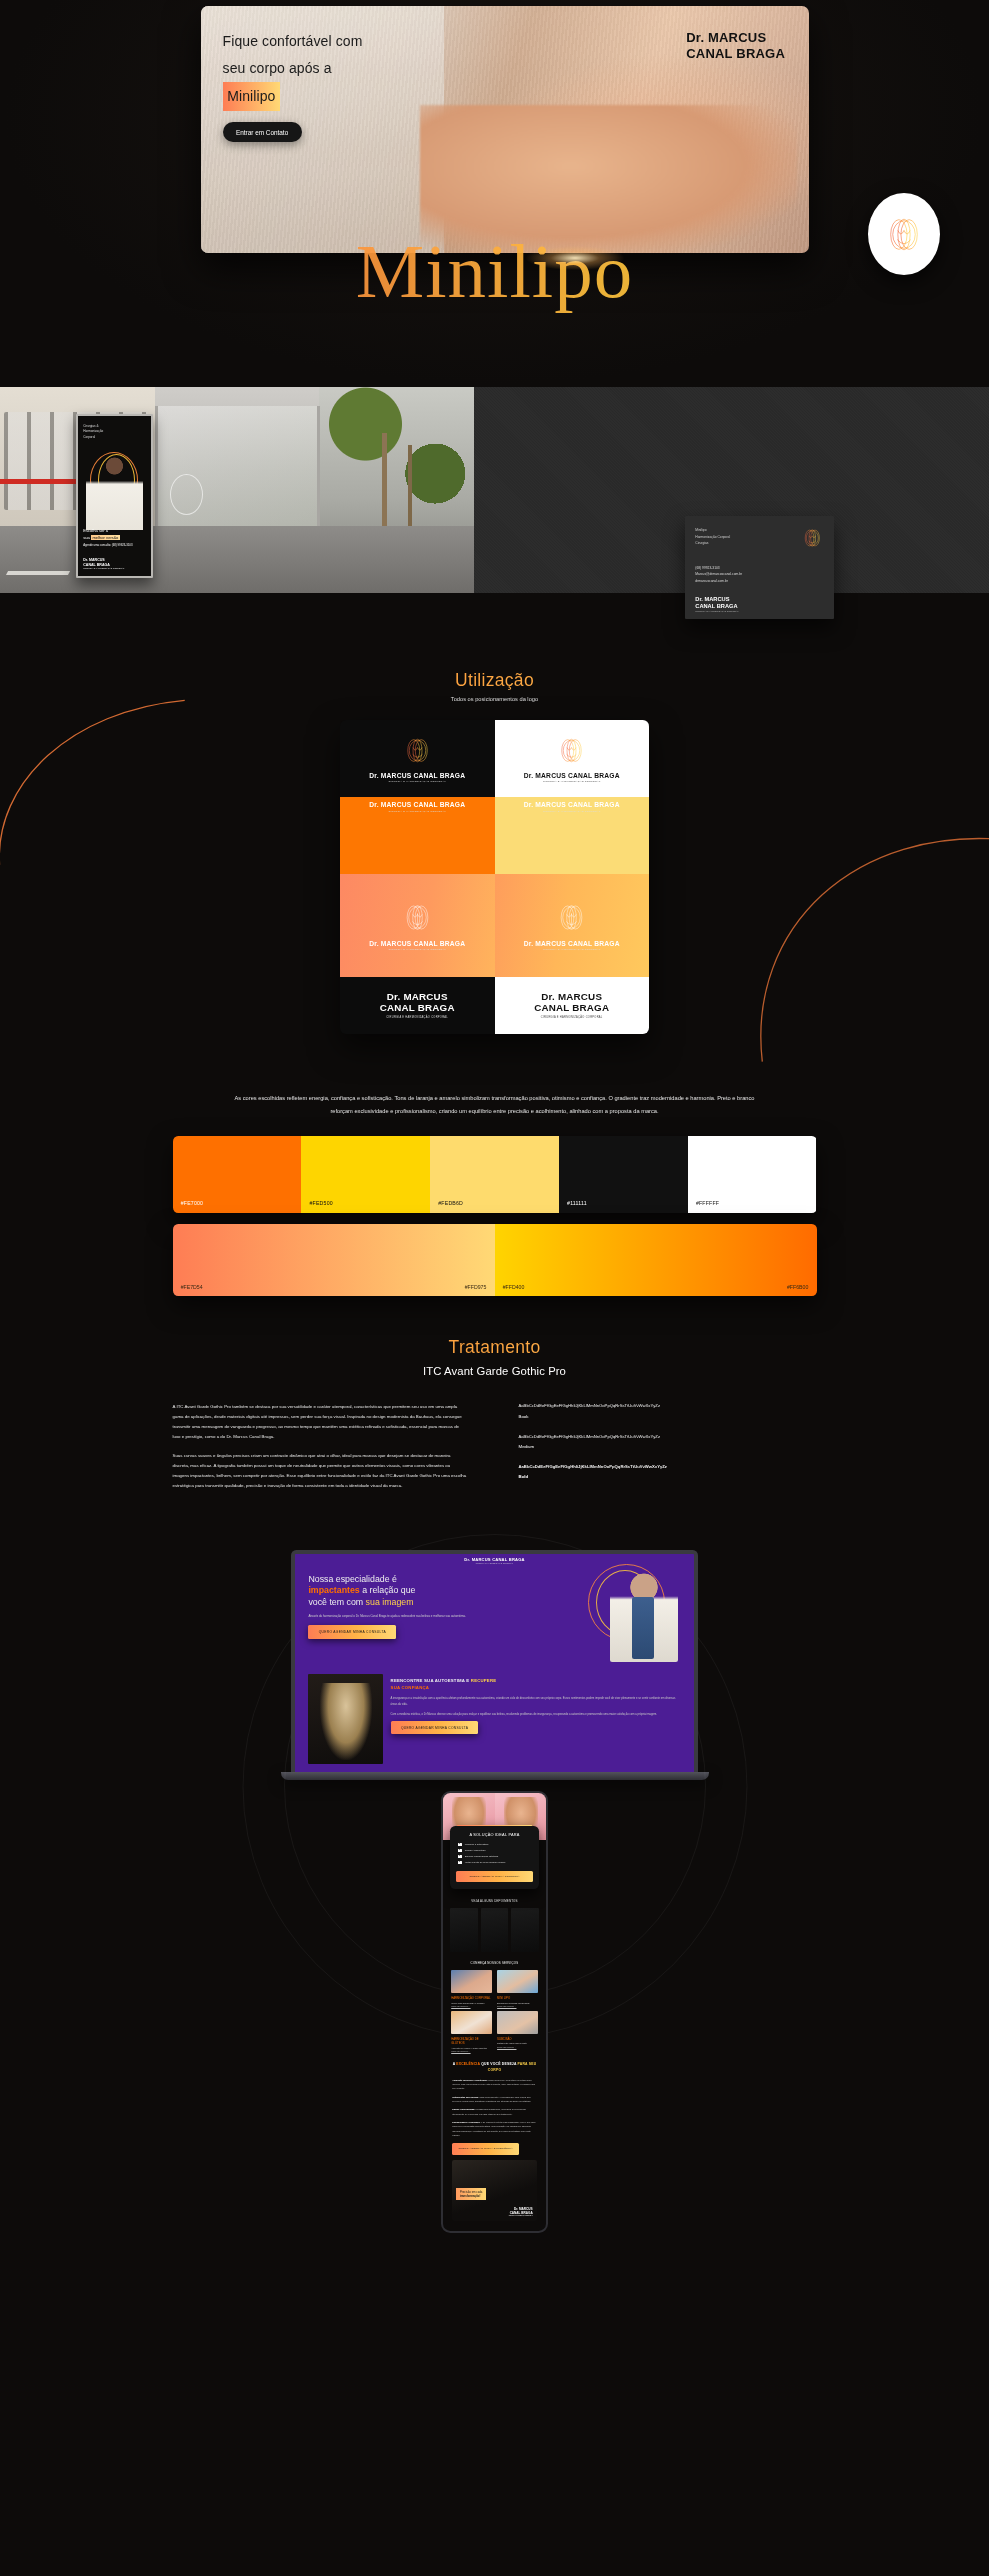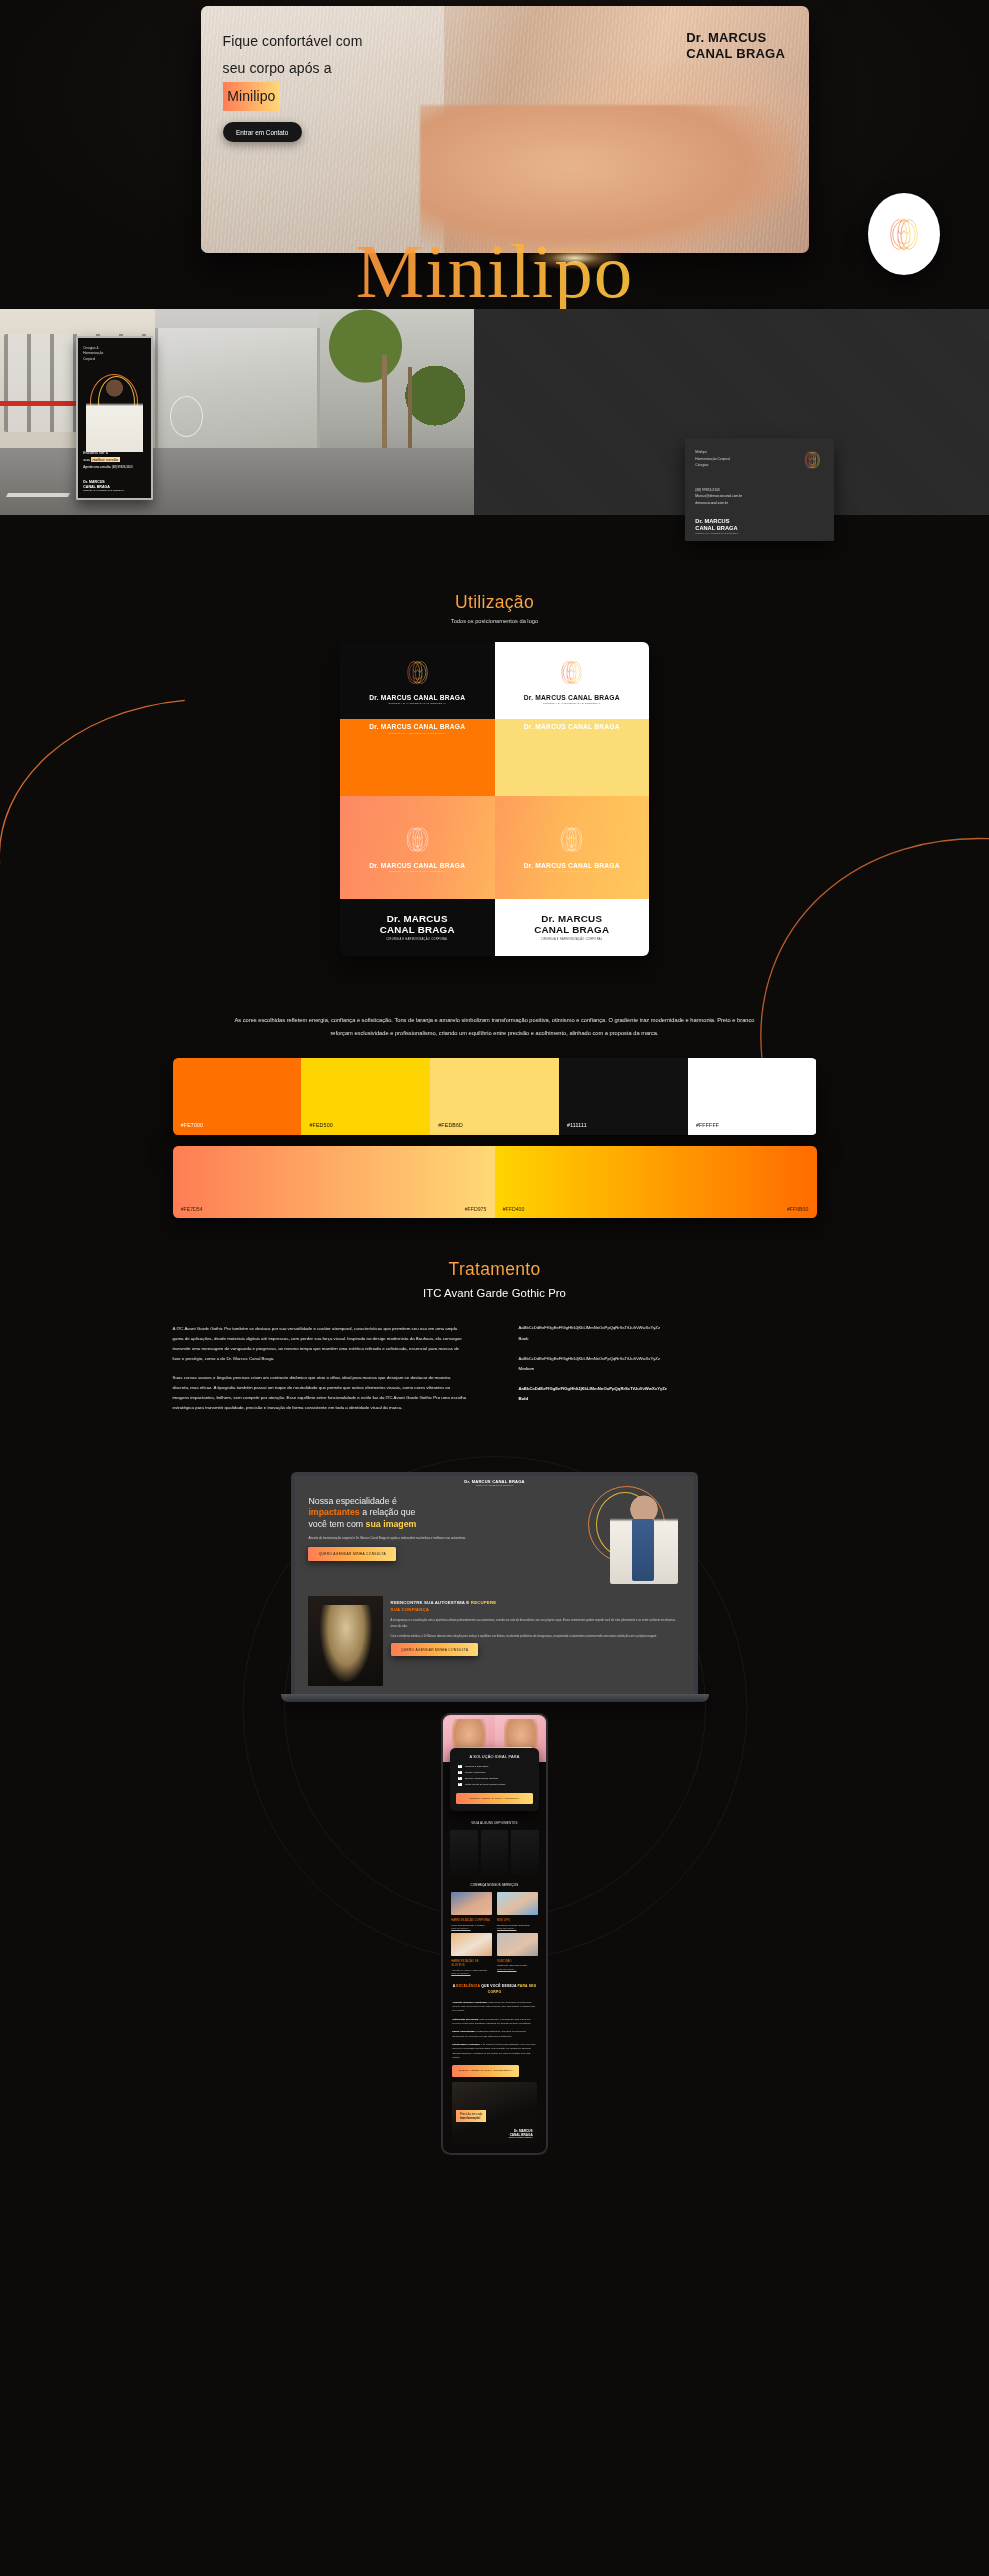--- a/index.html
+++ b/index.html
@@ -8,21 +8,21 @@
     background: #0d0b0a;
     font-family: "Liberation Sans", sans-serif;
     color: #fff;
     overflow-x: hidden;
   }
   .page { position: relative; width: 989px; }
 
   
   .hero {
     position: relative;
-    height: 309px;
+    height: 387px;
     background: radial-gradient(ellipse at 50% 30%, #191411 0%, #0d0b0a 70%);
     overflow: hidden;
   }
   .hero-card {
     position: absolute;
     left: 201px; top: 6.2px;
     width: 608px; height: 247px;
     border-radius: 7.2px;
     overflow: hidden;
     box-shadow: 0 15.5px 36px rgba(0,0,0,.75);
@@ -252,37 +252,37 @@
   .web { padding: 20.6px 0 5.2px; position: relative; }
   .ring-halo {
     position: absolute; left: 50%; top: 20.6px; transform: translateX(-50%);
     width: 505px; height: 505px; border-radius: 50%;
     border: 0.5px solid rgba(255,255,255,.05);
   }
   .ring-halo.inner { width: 422px; height: 422px; top: 62px; }
 
   .laptop { width: 407px; margin: 15.5px auto 0; position: relative; }
   .screen {
-    background: #404040; border: 4.6px solid #3a3a40; border-bottom: none;
+    background: #4c1d95; border: 4.6px solid #3a3a40; border-bottom: none;
     border-radius: 5.2px 5.2px 0 0; height: 222px; overflow: hidden; position: relative;
   }
   .base {
     height: 8.2px; background: linear-gradient(180deg,#53535b,#2f2f35);
     border-radius: 0 0 7.2px 7.2px; width: 428px; margin: 0 auto;
     box-shadow: 0 5.2px 12.4px rgba(0,0,0,.6);
   }
   .site { font-size: 3.6px; color: #eee; }
   .site-nav { display: flex; align-items: center; justify-content: center; padding: 4.1px 0 2.1px; }
   .site-nav .logo-name { font-size: 4.1px; }
   .site-nav .logo-tag { font-size: 1.4px; }
   .site-hero { display: flex; padding: 3.1px 13.4px 0; gap: 5.2px; position: relative; }
   .sh-left { width: 56%; padding-top: 4.1px; }
   .sh-left h2 { font-size: 8.8px; font-weight: 400; line-height: 1.32; }
   .sh-left h2 .o { color: #FE7000; font-weight: 700; }
-  .sh-left h2 .y { color: #FFD24A; font-weight: 700; }
+  .sh-left h2 .y { color: #FFD24A; font-weight: 400; }
   .sh-left p { font-size: 2.9px; line-height: 1.9; color: #cfcfcf; margin-top: 5.2px; width: 88%; }
   .btn-grad {
     display: inline-block; margin-top: 6.2px;
     background: linear-gradient(90deg,#FE7D54,#FFB347 55%,#FFD975);
     color: #1a1a1a; font-size: 3.3px; letter-spacing: 0.3px;
     padding: 4.6px 10.3px; border: 0; border-radius: 1.5px; cursor: pointer;
     box-shadow: 0 2.6px 7.2px rgba(0,0,0,.55);
   }
   .sh-right { flex: 1; position: relative; height: 92px; }
   .doc-photo {

